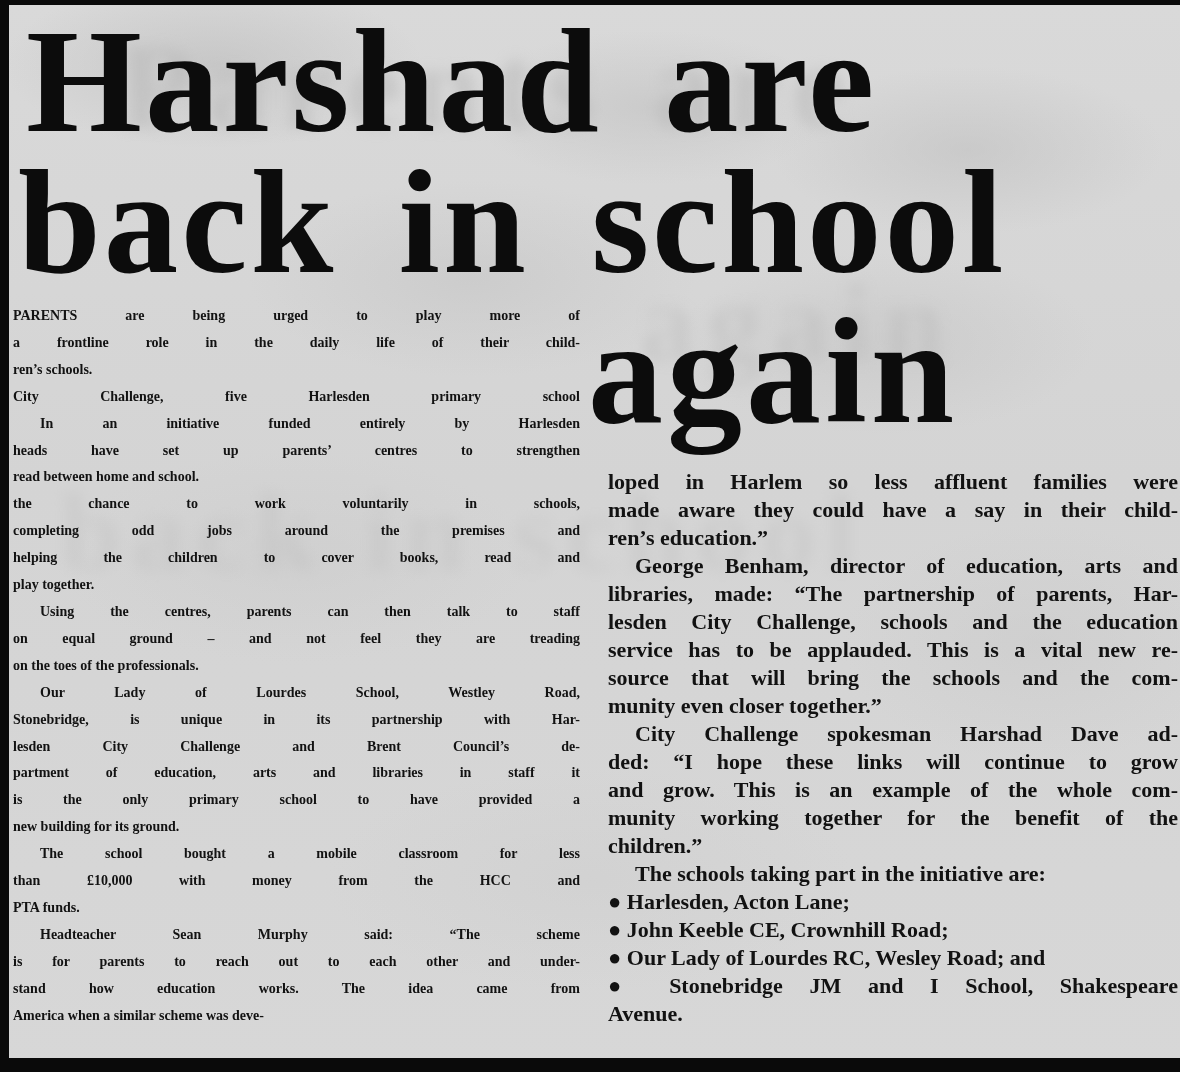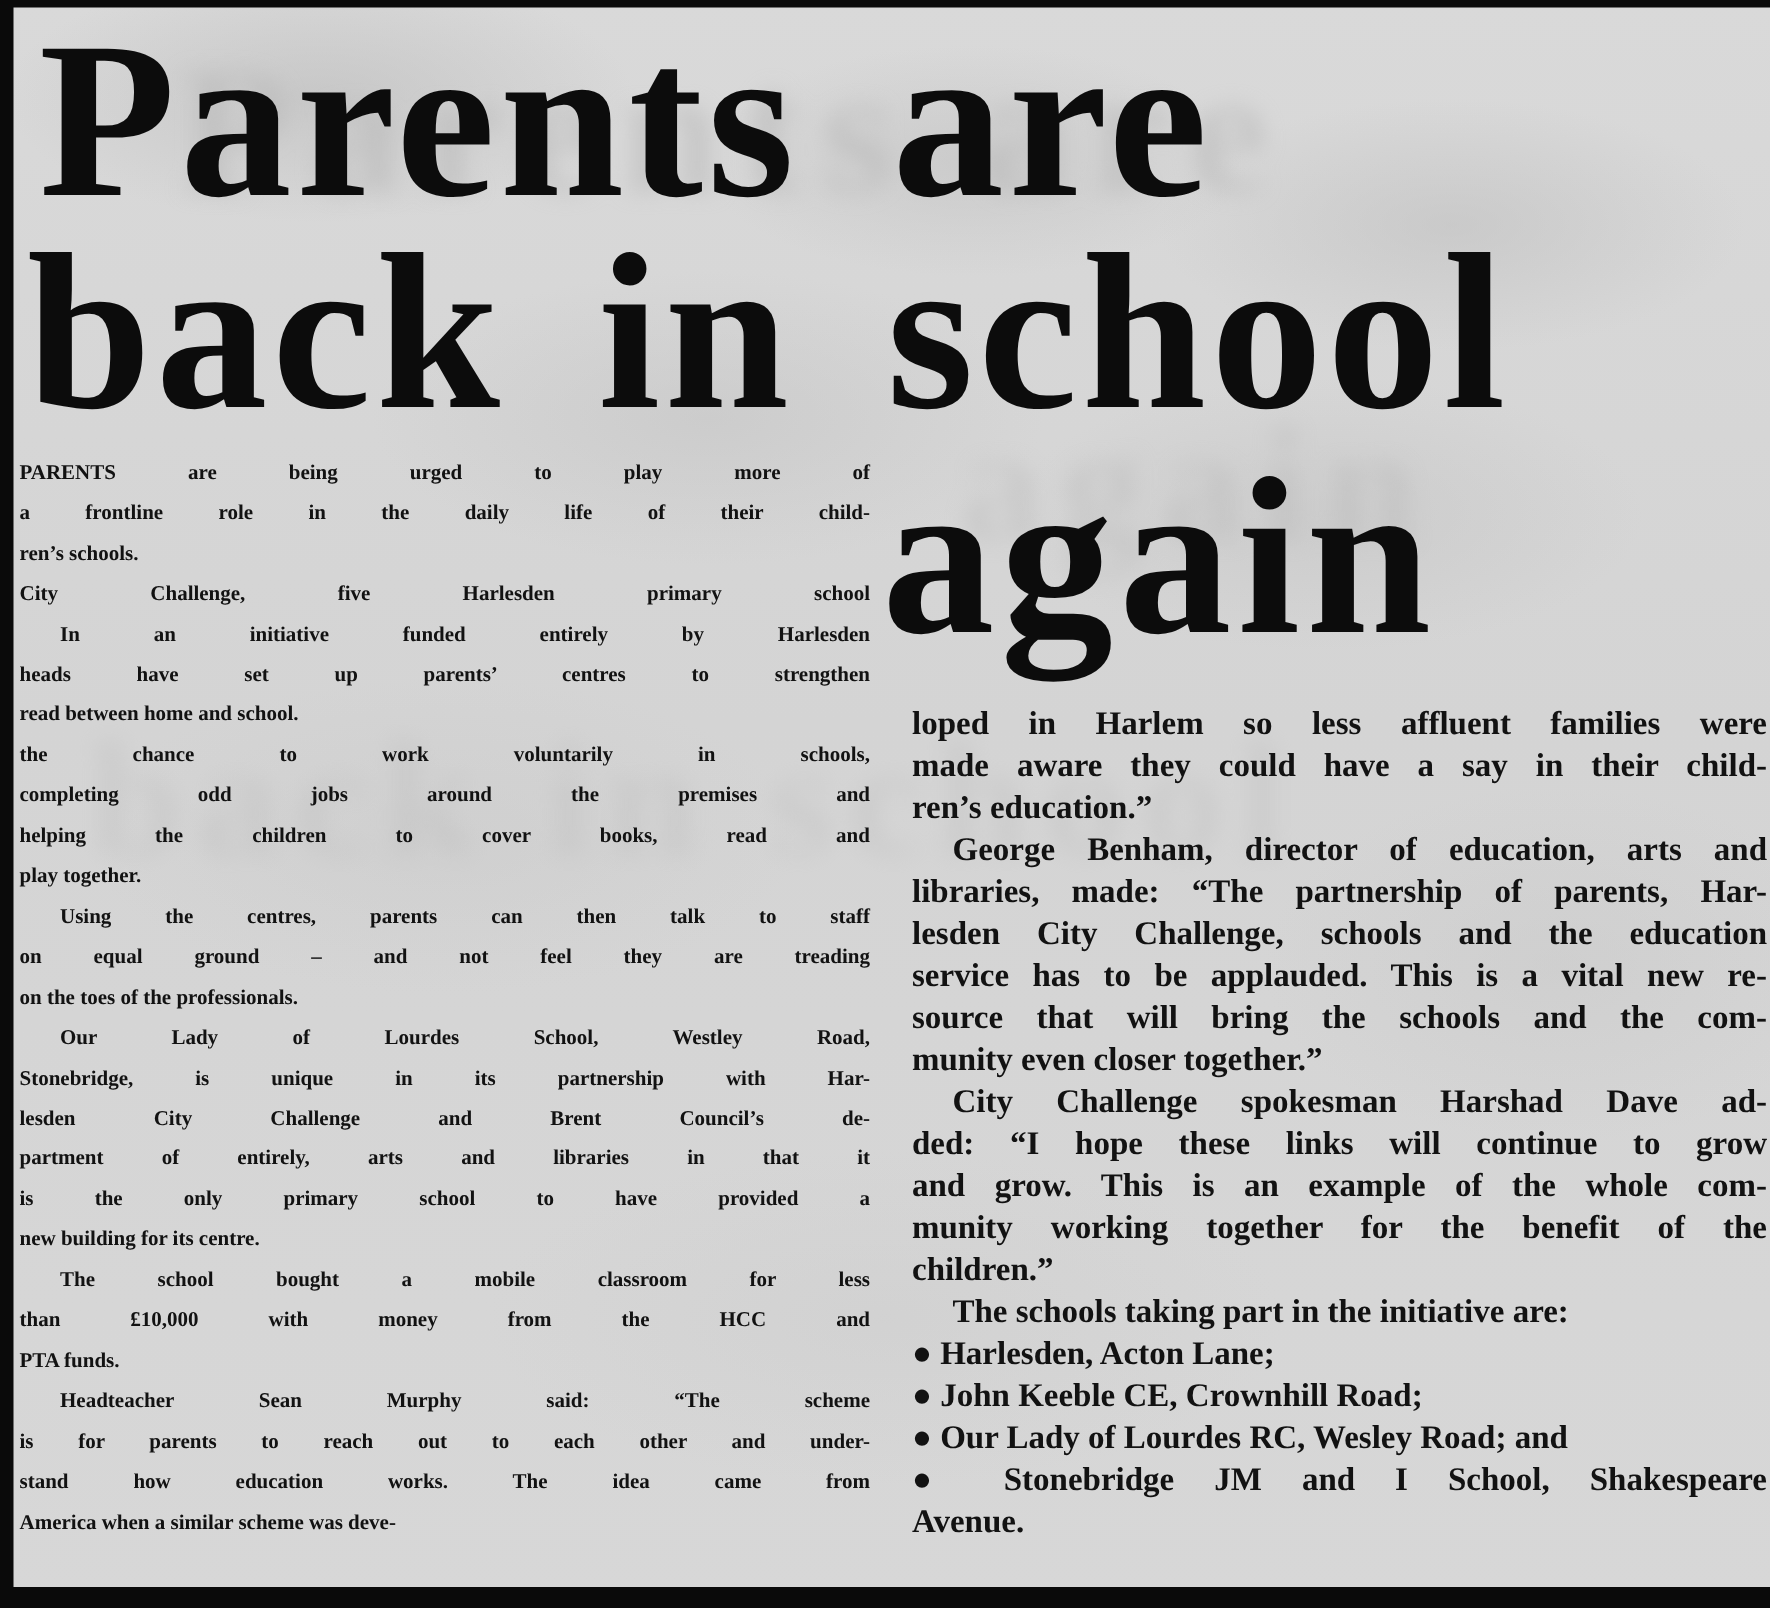--- a/index.html
+++ b/index.html
@@ -92,21 +92,21 @@
 </head>
 <body>
 
 <div class="page">
 
   <div class="ghost ghost-1">Parents are</div>
   <div class="ghost ghost-2">back in school</div>
   <div class="ghost ghost-3">again</div>
 
   <div class="headline">
-    <div class="hl-line hl-1">Parents are</div>
+    <div class="hl-line hl-1">Harshad are</div>
     <div class="hl-line hl-2">back in school</div>
   </div>
   <div class="hl-3">again</div>
 
   <div class="column col-left">
       <div class="para">
         <div class="line">PARENTS are being urged to play more of</div>
         <div class="line">a frontline role in the daily life of their child-</div>
         <div class="line last">ren’s schools.</div>
       </div>
@@ -124,23 +124,23 @@
       </div>
       <div class="para">
         <div class="line indent">Using the centres, parents can then talk to staff</div>
         <div class="line">on equal ground – and not feel they are treading</div>
         <div class="line last">on the toes of the professionals.</div>
       </div>
       <div class="para">
         <div class="line indent">Our Lady of Lourdes School, Westley Road,</div>
         <div class="line">Stonebridge, is unique in its partnership with Har-</div>
         <div class="line">lesden City Challenge and Brent Council’s de-</div>
-        <div class="line">partment of entirely, arts and libraries in that it</div>
+        <div class="line">partment of education, arts and libraries in staff it</div>
         <div class="line">is the only primary school to have provided a</div>
-        <div class="line last">new building for its centre.</div>
+        <div class="line last">new building for its ground.</div>
       </div>
       <div class="para">
         <div class="line indent">The school bought a mobile classroom for less</div>
         <div class="line">than £10,000 with money from the HCC and</div>
         <div class="line last">PTA funds.</div>
       </div>
       <div class="para">
         <div class="line indent">Headteacher Sean Murphy said: “The scheme</div>
         <div class="line">is for parents to reach out to each other and under-</div>
         <div class="line">stand how education works. The idea came from</div>

